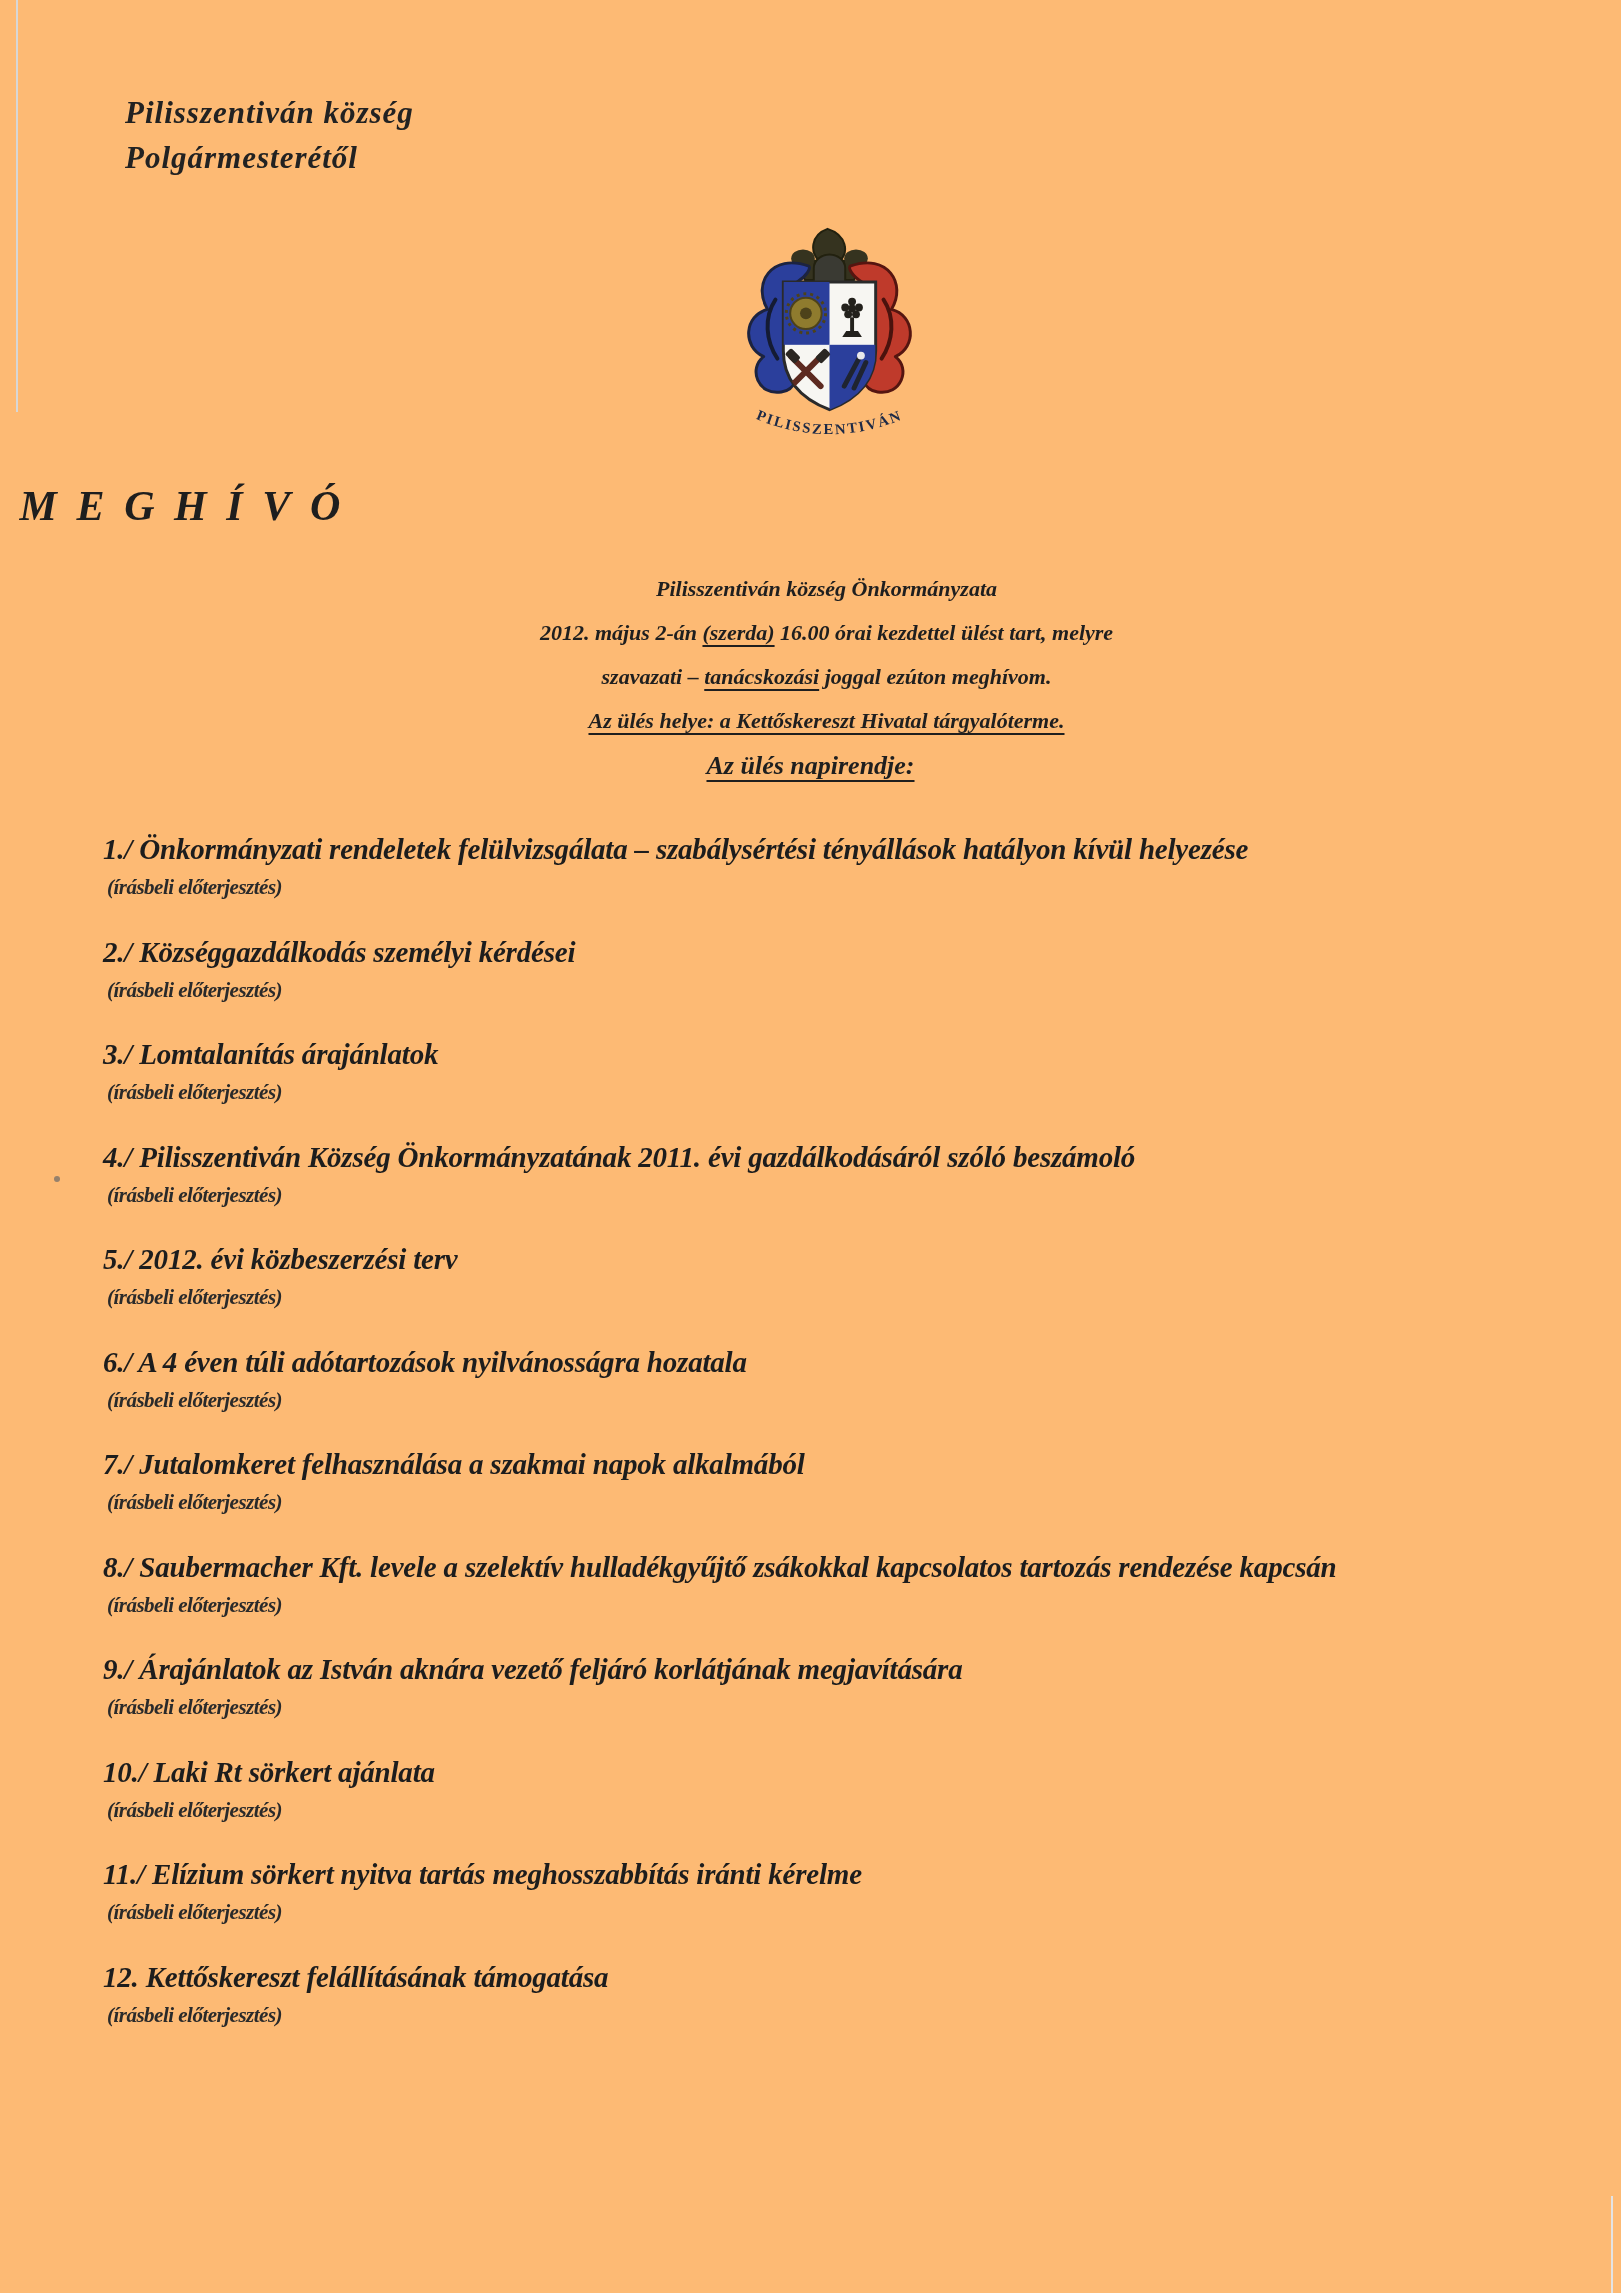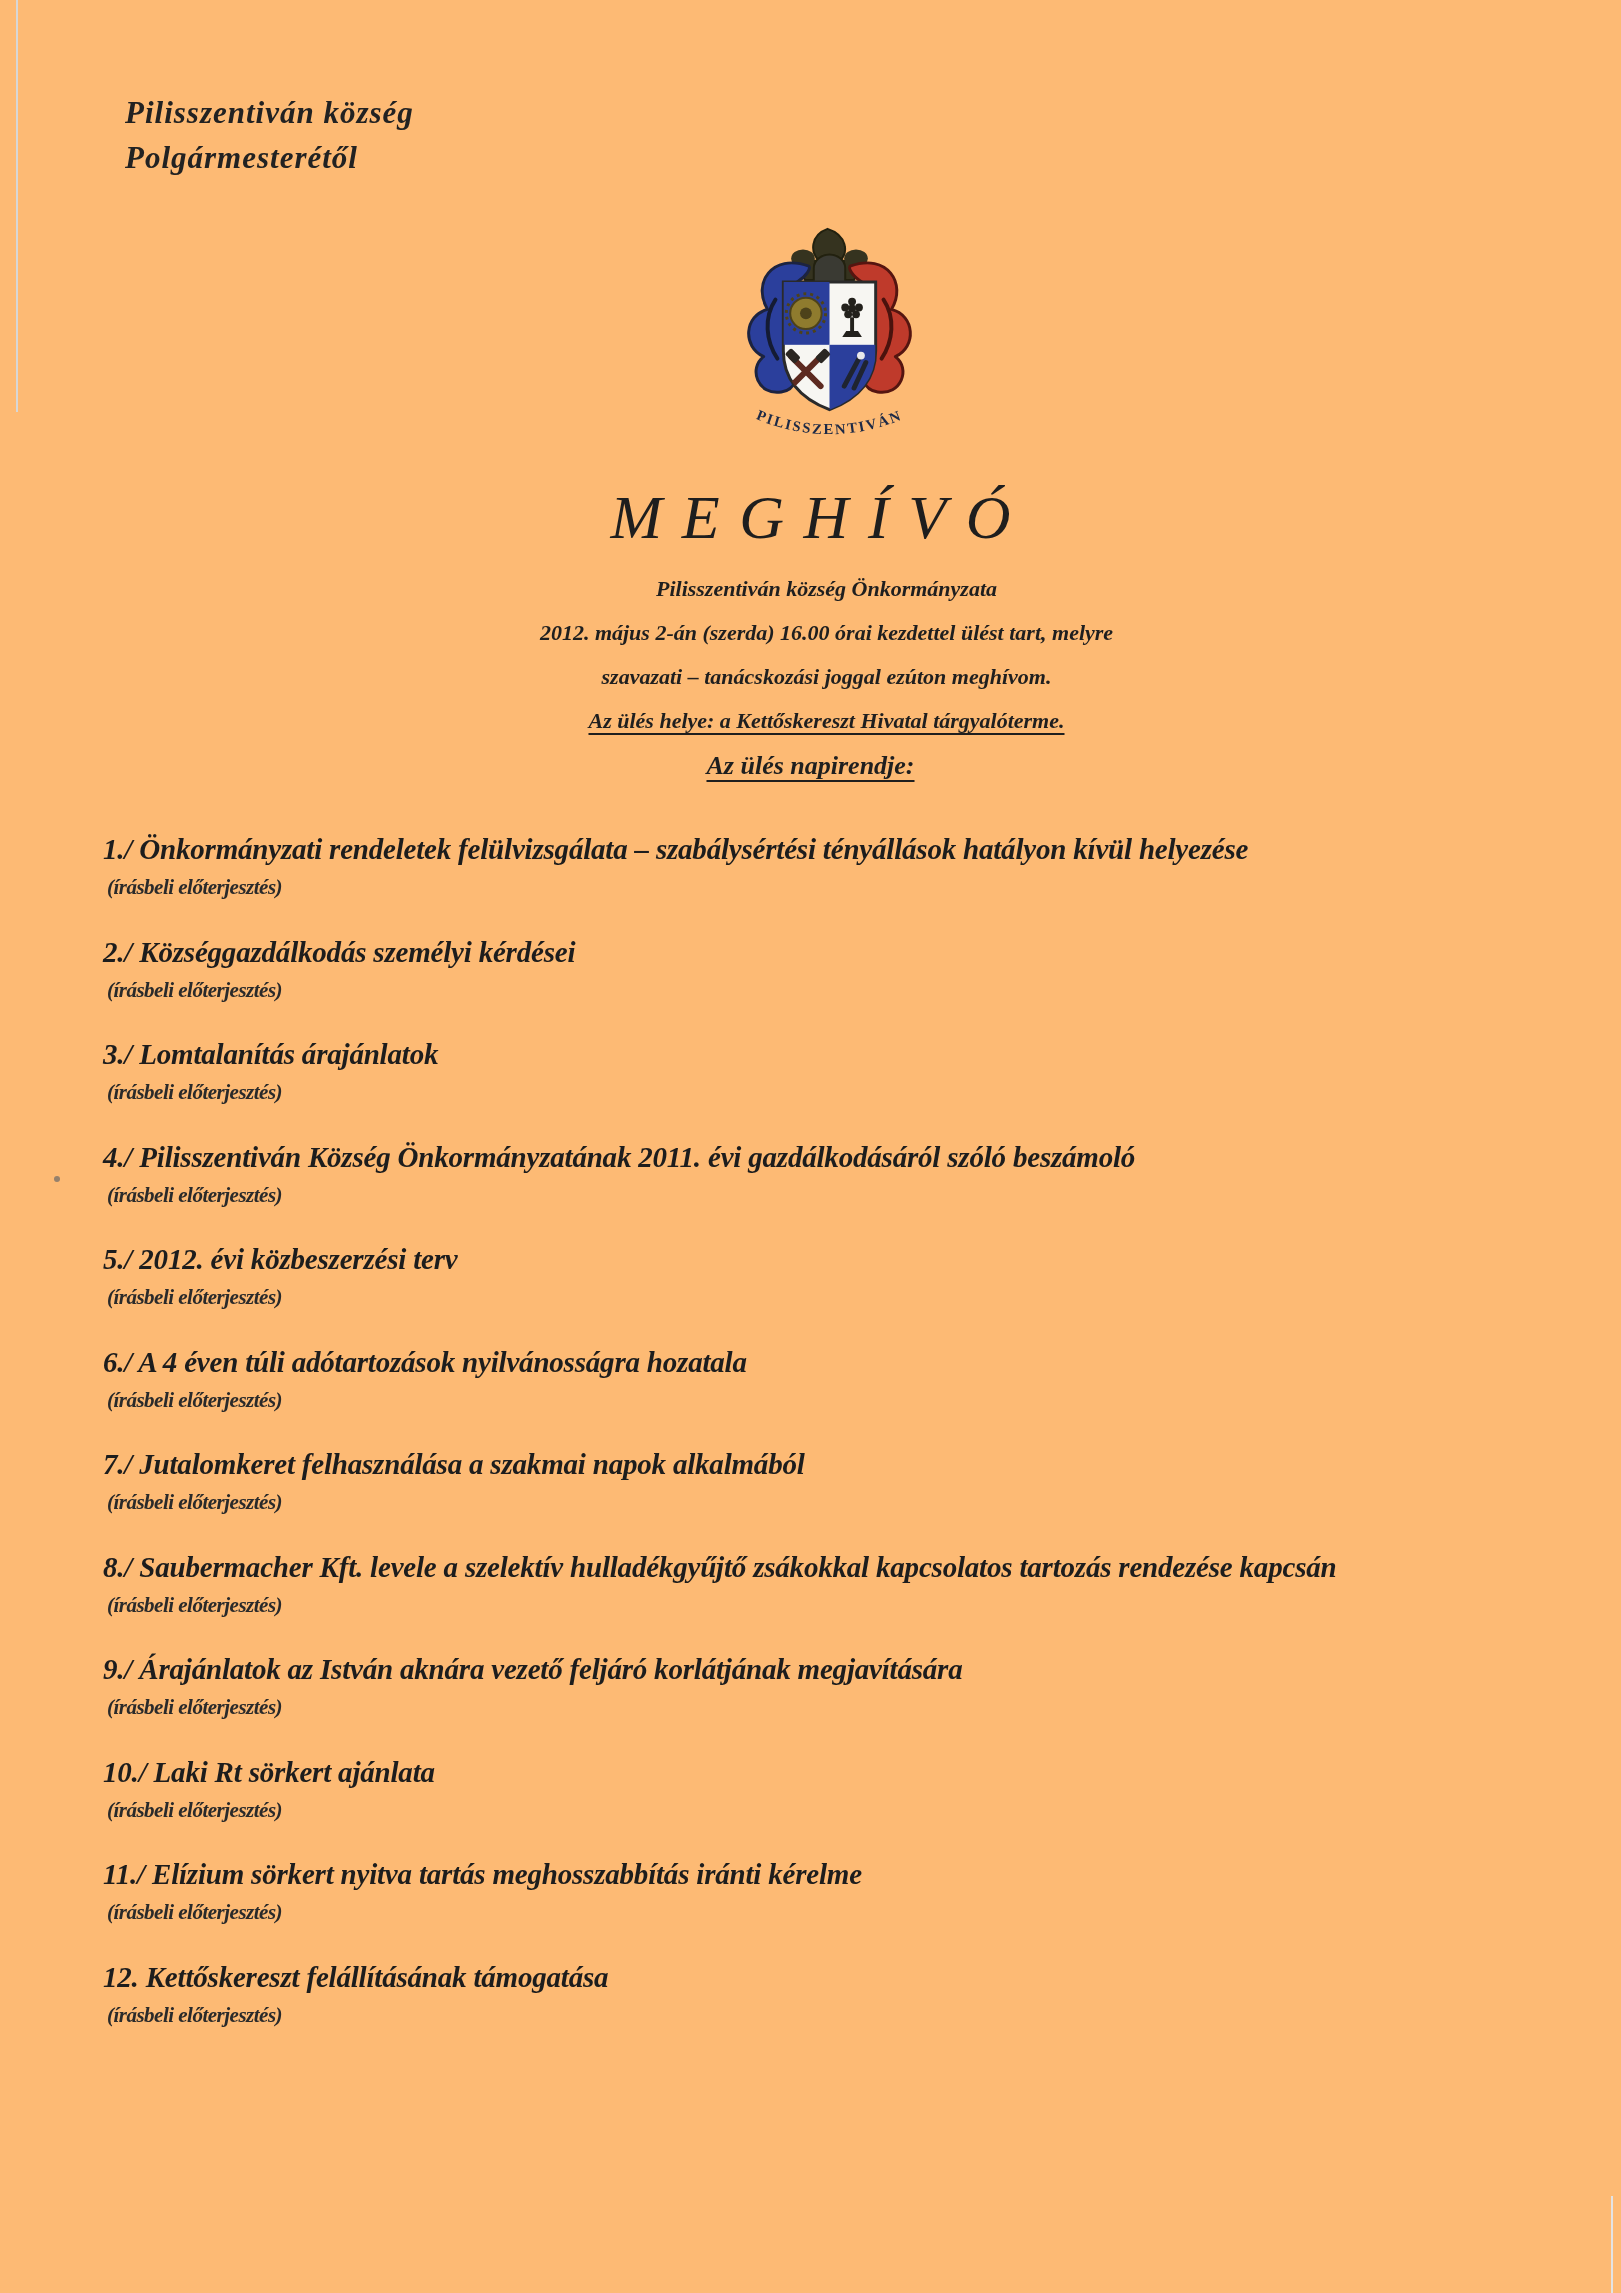--- a/index.html
+++ b/index.html
@@ -20,32 +20,32 @@
   .sender{
     position:absolute;left:125px;top:90px;
     font-size:31px;font-weight:bold;font-style:italic;
     line-height:45px;letter-spacing:1px;color:#222;
   }
 
   .crest{position:absolute;left:714px;top:223px;width:231px;height:222px;}
 
   .doc-title{
     position:absolute;left:0;top:482px;width:100%;
-    text-align:center;text-indent:19.6px;
-    font-size:62px;font-weight:normal;font-style:italic;
+    text-align:left;text-indent:19.6px;
+    font-size:42px;font-weight:bold;font-style:italic;
     letter-spacing:19.6px;color:#1e1e1e;
   }
 
   .intro{
     position:absolute;left:0;top:567px;width:100%;
     text-align:center;
     font-size:22px;font-weight:bold;font-style:italic;
     line-height:44px;color:#1f1f1f;padding-left:16px;
   }
-  .intro .u{text-decoration-thickness:2px;text-underline-offset:4.9px;}
+  .intro .u{text-decoration:underline;text-decoration-thickness:2px;text-underline-offset:4.9px;}
   .intro .u-line{text-decoration:underline;text-decoration-thickness:2px;text-underline-offset:4.9px;}
 
   .agenda-heading{
     position:absolute;left:0;top:751px;width:100%;
     text-align:center;
     font-size:26px;font-weight:bold;font-style:italic;
     color:#1f1f1f;
   }
   .agenda-heading span{text-decoration:underline;text-decoration-thickness:2px;text-underline-offset:5.9px;}
 

